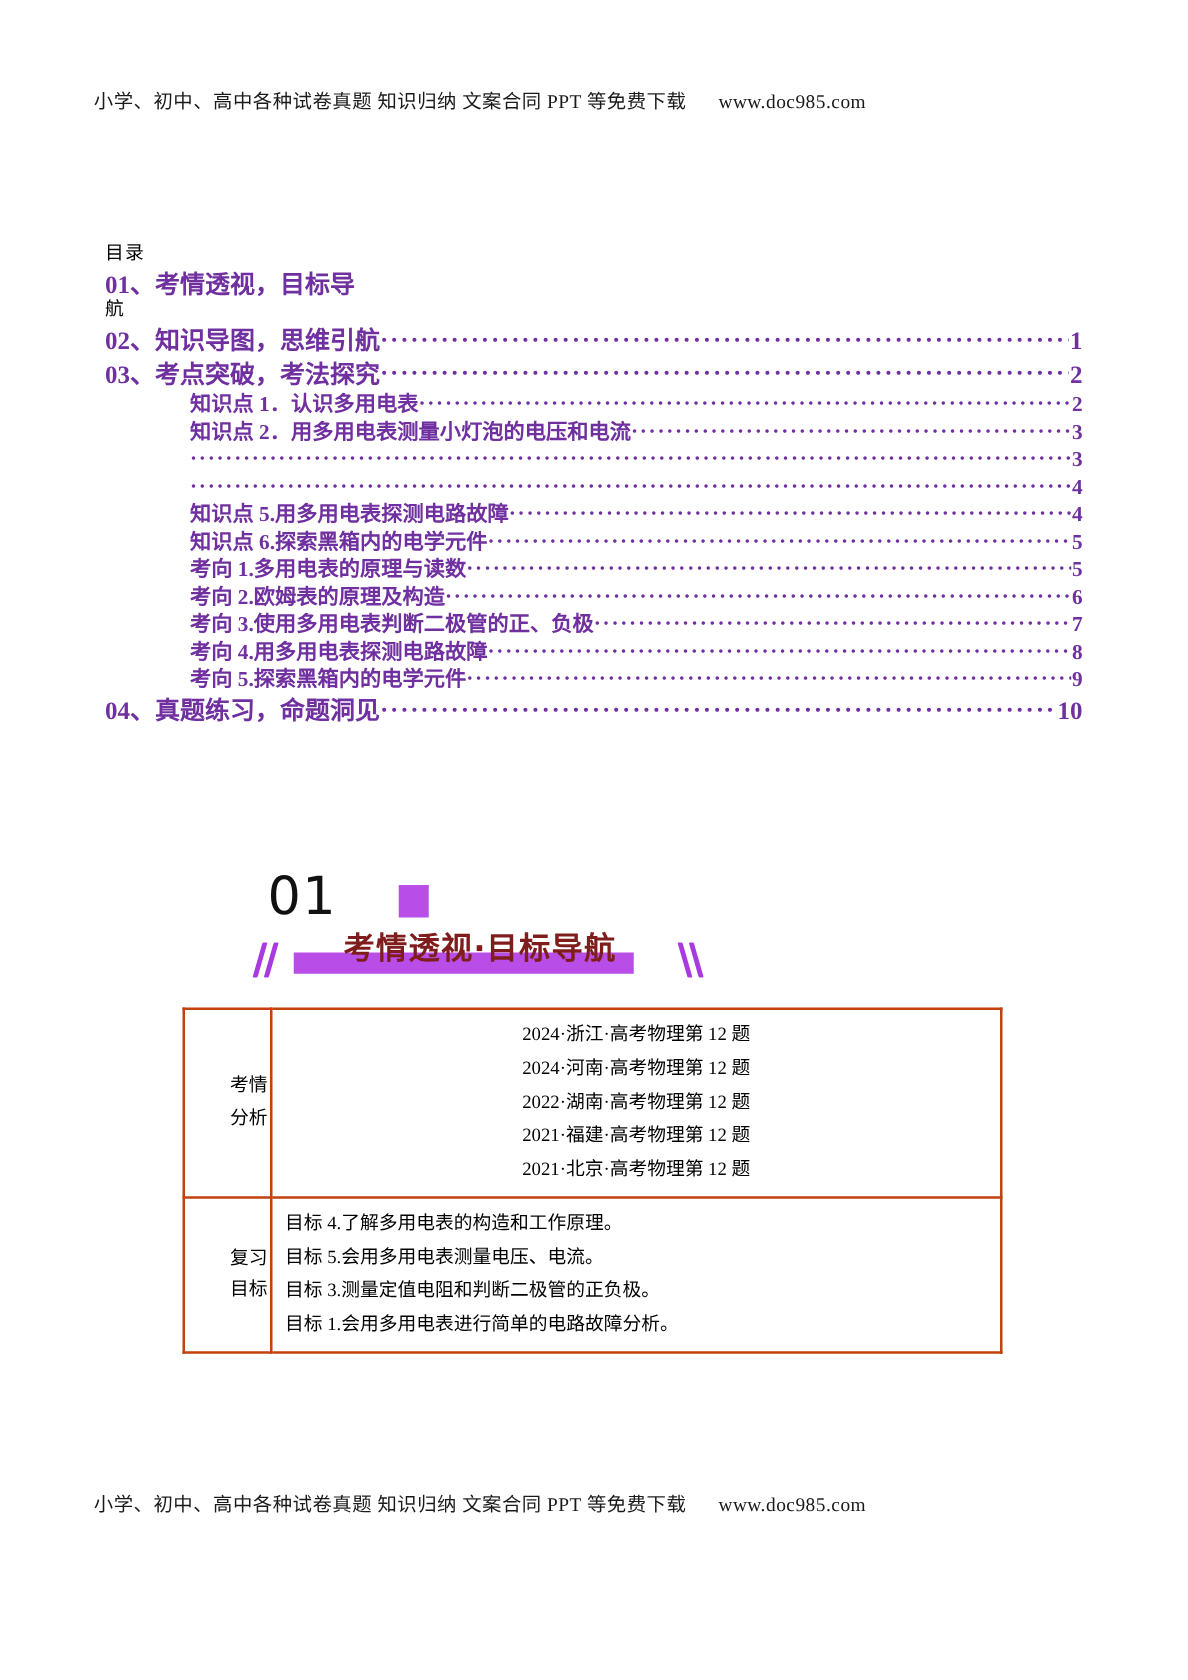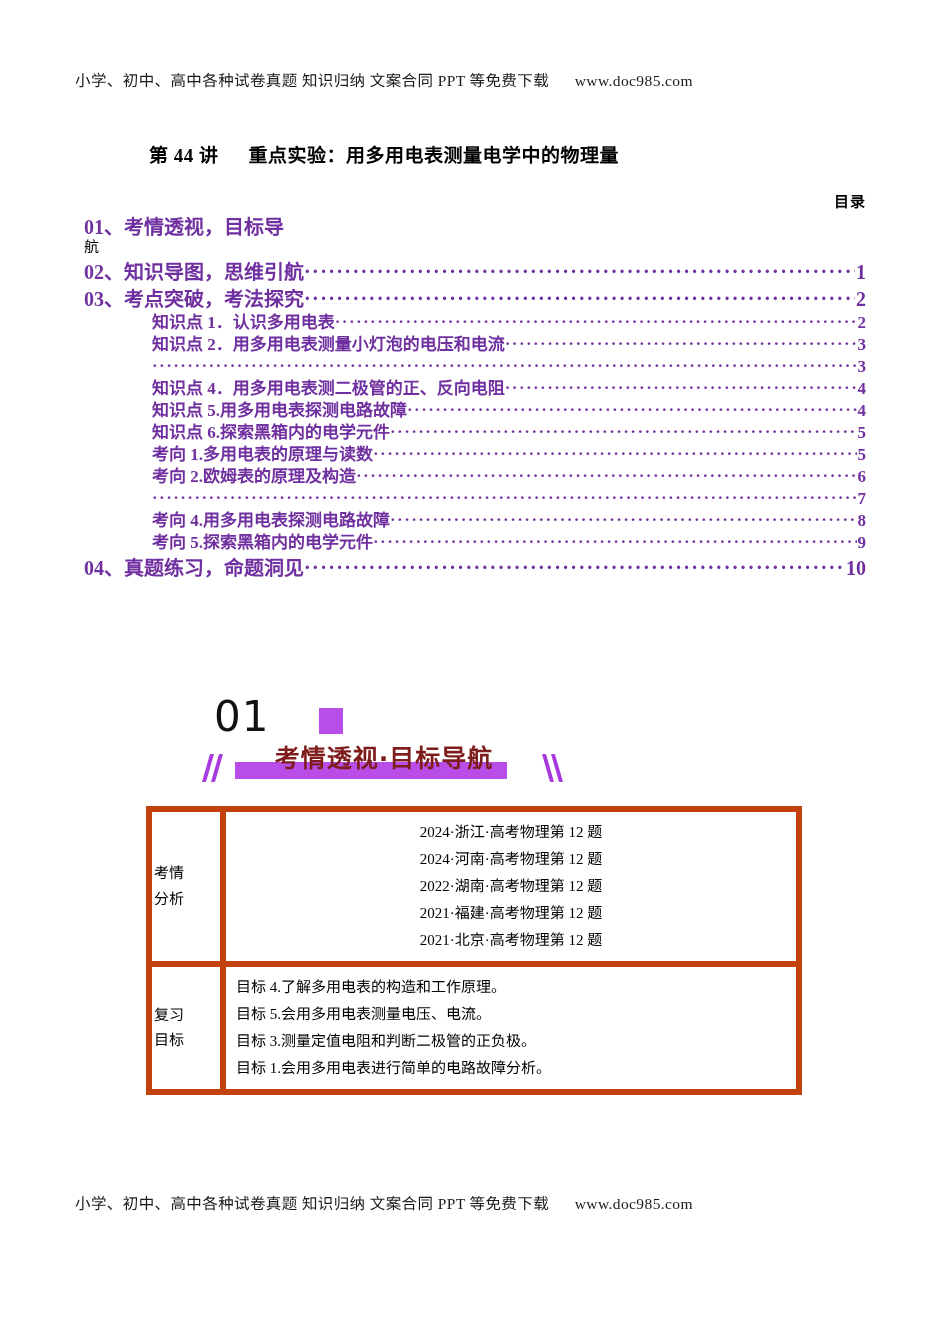--- a/index.html
+++ b/index.html
@@ -45,23 +45,23 @@
   }
 
   
   .toc{
     position:absolute;
     top:190px;
     left:84px;
     width:782px;
   }
   .toc-heading{
-    text-align:right;
+    text-align:left;
     font-size:15px;
-    font-weight:bold;
+    font-weight:normal;
     color:#000;
     margin-bottom:6px;
     letter-spacing:1px;
   }
   .toc-row{
     display:flex;
     align-items:baseline;
     color:#7030A0;
     font-weight:bold;
     font-family:"Liberation Serif","DejaVu Serif",serif;
@@ -171,51 +171,51 @@
   .info-table{
     position:absolute;
     top:806px;
     left:146px;
     width:656px;
     border-collapse:collapse;
     table-layout:fixed;
     font-family:"Liberation Serif","DejaVu Serif",serif;
   }
   .info-table td{
-    border:6px solid #c2410c;
+    border:2px solid #c2410c;
     vertical-align:middle;
     font-size:15px;
     color:#000;
   }
   .info-table td.label-cell{
     width:64px;
-    text-align:left;
+    text-align:right;
     line-height:1.7;
     padding:4px 2px;
+    font-family:Liberation Mono, monospace;
   }
   .info-table td.content-cell{
     padding:7px 10px;
   }
   .cell-line{
     line-height:1.0;
     padding:6px 0;
     white-space:pre;
   }
   .content-cell.center .cell-line{ text-align:center; }
   .content-cell.left .cell-line{ text-align:left; }
   .label-stack span{ display:block; }
 </style>
 </head>
 <body>
 
 <div class="page">
 
   <div class="watermark" id="header-watermark">小学、初中、高中各种试卷真题 知识归纳 文案合同 PPT 等免费下载      www.doc985.com</div>
 
-  <div class="doc-title">第 44 讲　  重点实验：用多用电表测量电学中的物理量</div>
 
   <div class="toc">
     <div class="toc-heading">目录</div>
     <div id="toc-list">
         <div class="toc-row lvl1 nodots">
           <span class="toc-label">01、考情透视，目标导</span>
         </div>
         <div class="toc-wrap">航</div>
         <div class="toc-row lvl1">
           <span class="toc-label">02、知识导图，思维引航</span>
@@ -235,21 +235,20 @@
         <div class="toc-row lvl2">
           <span class="toc-label">知识点 2．用多用电表测量小灯泡的电压和电流</span>
           <span class="toc-dots">·············································································································································································································</span>
           <span class="toc-page">3</span>
         </div>
         <div class="toc-row lvl2">
           <span class="toc-dots">·············································································································································································································</span>
           <span class="toc-page">3</span>
         </div>
         <div class="toc-row lvl2">
-          <span class="toc-label">知识点 4．用多用电表测二极管的正、反向电阻</span>
           <span class="toc-dots">·············································································································································································································</span>
           <span class="toc-page">4</span>
         </div>
         <div class="toc-row lvl2">
           <span class="toc-label">知识点 5.用多用电表探测电路故障</span>
           <span class="toc-dots">·············································································································································································································</span>
           <span class="toc-page">4</span>
         </div>
         <div class="toc-row lvl2">
           <span class="toc-label">知识点 6.探索黑箱内的电学元件</span>
@@ -260,20 +259,21 @@
           <span class="toc-label">考向 1.多用电表的原理与读数</span>
           <span class="toc-dots">·············································································································································································································</span>
           <span class="toc-page">5</span>
         </div>
         <div class="toc-row lvl2">
           <span class="toc-label">考向 2.欧姆表的原理及构造</span>
           <span class="toc-dots">·············································································································································································································</span>
           <span class="toc-page">6</span>
         </div>
         <div class="toc-row lvl2">
+          <span class="toc-label">考向 3.使用多用电表判断二极管的正、负极</span>
           <span class="toc-dots">·············································································································································································································</span>
           <span class="toc-page">7</span>
         </div>
         <div class="toc-row lvl2">
           <span class="toc-label">考向 4.用多用电表探测电路故障</span>
           <span class="toc-dots">·············································································································································································································</span>
           <span class="toc-page">8</span>
         </div>
         <div class="toc-row lvl2">
           <span class="toc-label">考向 5.探索黑箱内的电学元件</span>

